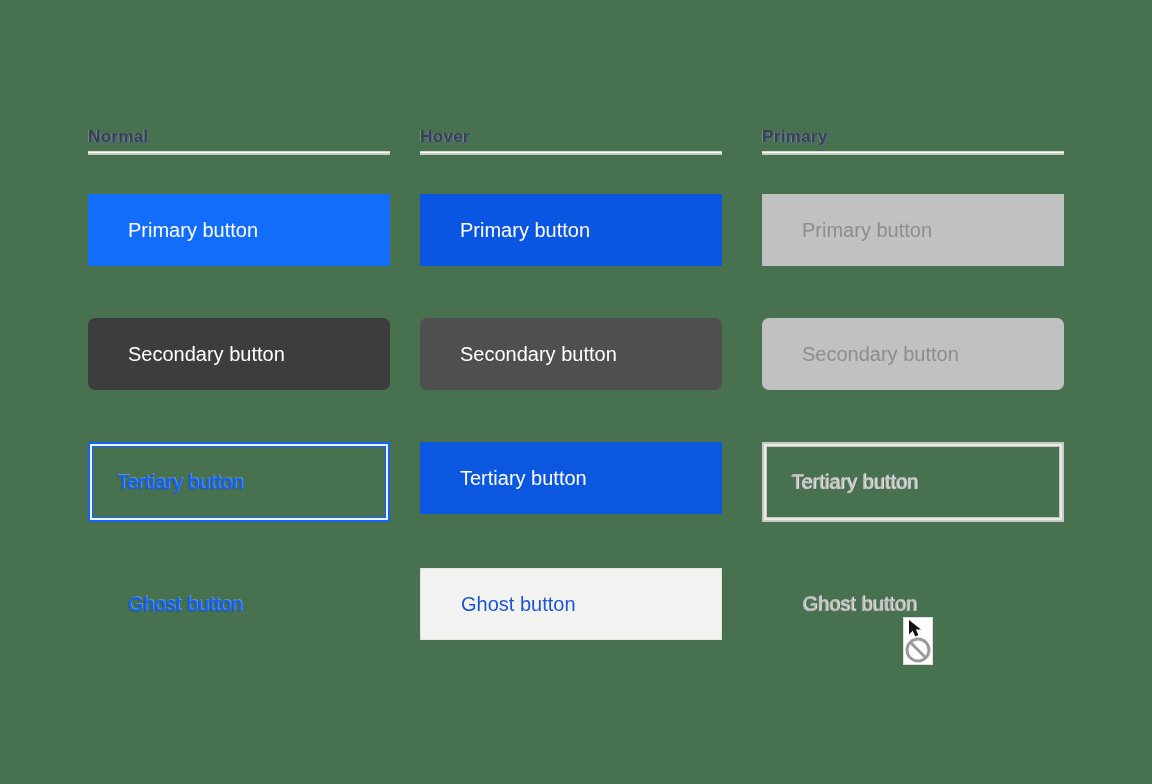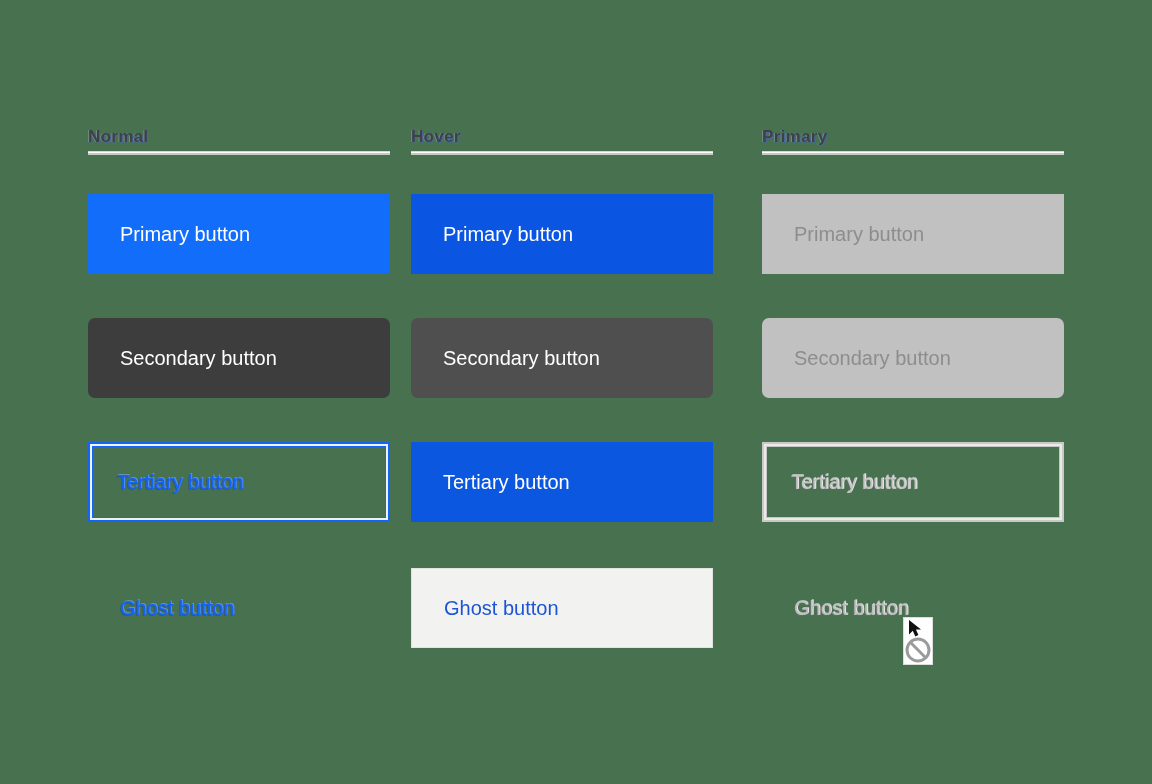--- a/index.html
+++ b/index.html
@@ -8,38 +8,38 @@
     background:#487150;
   }
   #canvas {
     position:relative;
     width:1152px; height:784px;
     background:#487150;
     overflow:hidden;
   }
   .col { position:absolute; top:0; width:302px; height:784px; }
   .col-normal   { left:88px; }
-  .col-hover    { left:411px; }
+  .col-hover    { left:420px; }
   .col-disabled { left:762px; }
 
   .hdr {
     position:absolute; top:127px; left:0;
     margin:0; font-size:17px; font-weight:700;
     color:#3F3F46; letter-spacing:0.3px;
     text-shadow: 1px 1px 0 rgba(70,100,220,0.50), -1px 0 0 rgba(230,235,255,0.25), 0 0 1px rgba(70,100,220,0.35);
   }
   .rule {
     position:absolute; top:151px; left:0; width:302px; height:4px;
     background: linear-gradient(to bottom, #D7D7D1 0 25%, #FFFFFF 25% 60%, #C4C9C2 60% 100%);
   }
 
   .cell {
-    position:absolute; left:0; width:302px; height:80px;
+    position:absolute; left:0; width:302px; height:72px;
     display:flex; align-items:center;
-    padding-left:32px; box-sizing:border-box;
+    padding-left:40px; box-sizing:border-box;
     font-size:20px; font-weight:400;
   }
   .row-1 { top:194px; } .row-2 { top:318px;border-radius:7px; } .row-3 { top:442px; } .row-4 { top:568px; }
 
   .primary-normal   { background:#126EFA; color:#FFFFFF; }
   .primary-hover    { background:#0A55E1; color:#FFFFFF; }
   .btn-disabled     { background:#C1C1C1; color:#8D8D8D; }
 
   .secondary-normal { background:#3D3D3D; color:#FFFFFF; }
   .secondary-hover  { background:#4F4F4F; color:#FFFFFF; }

